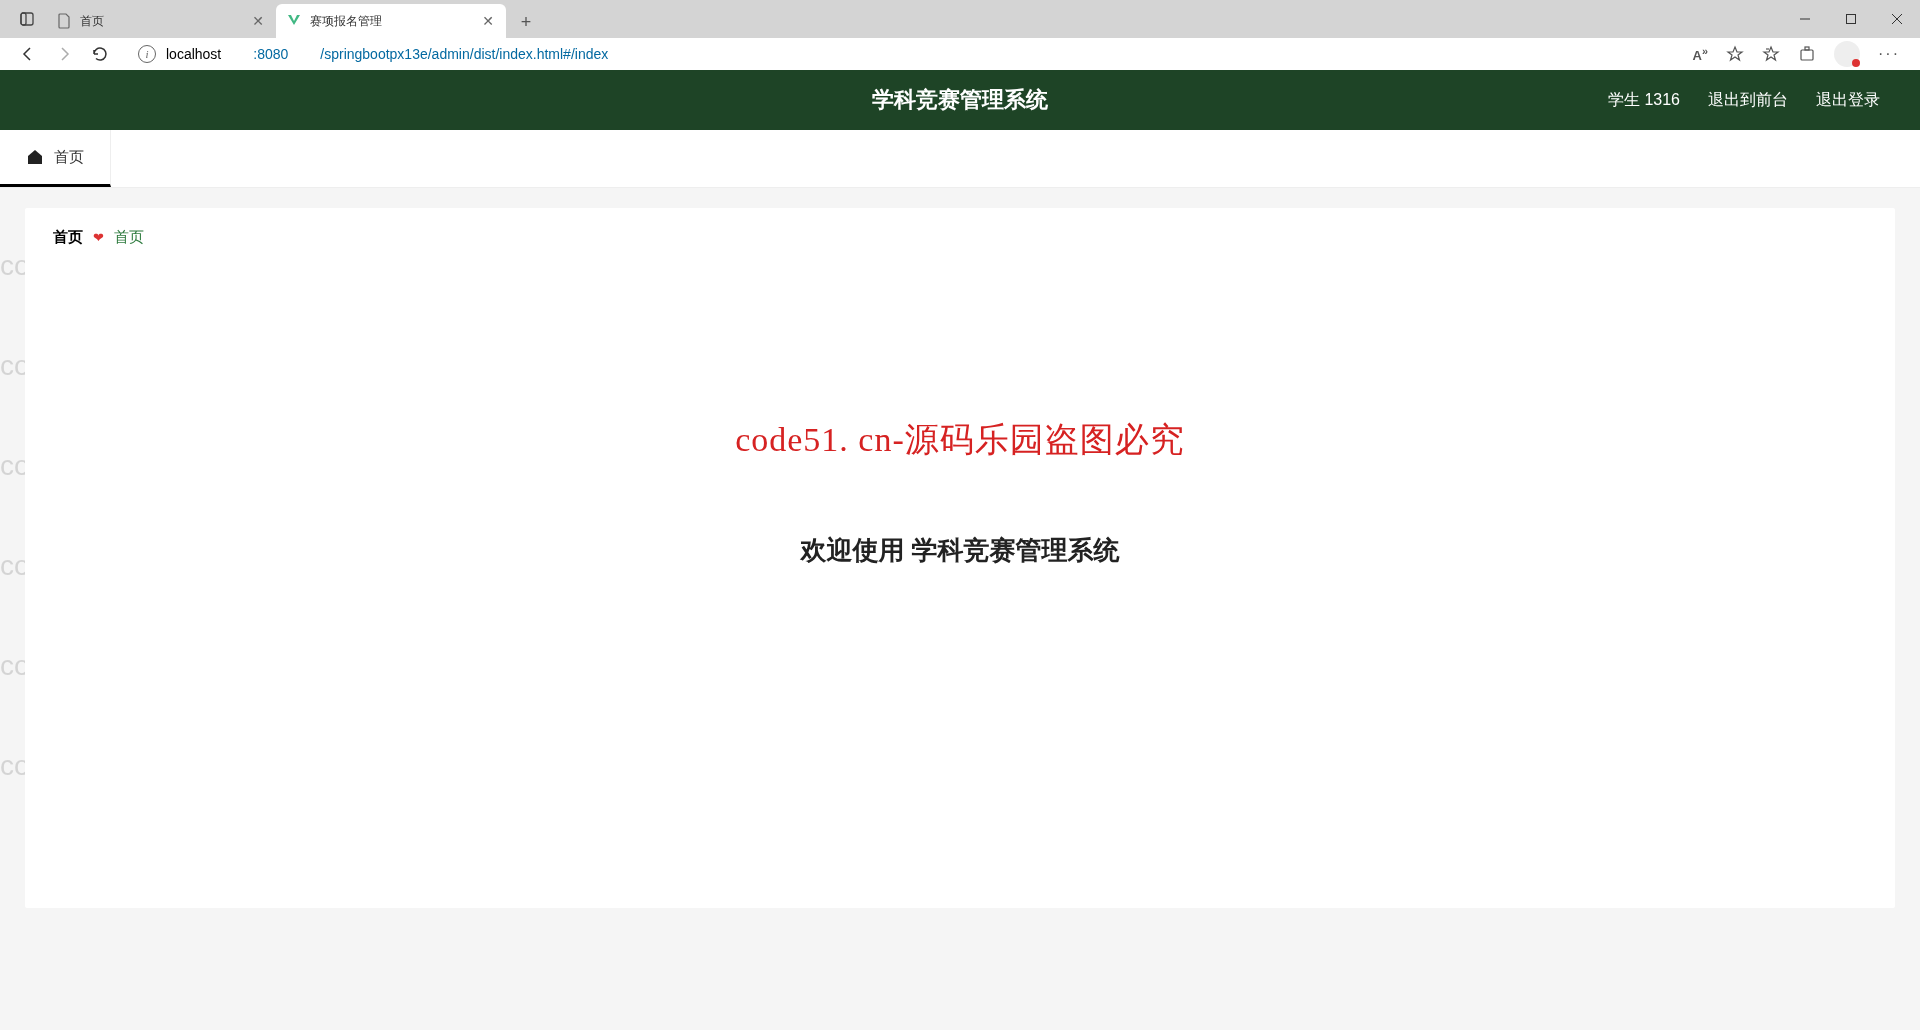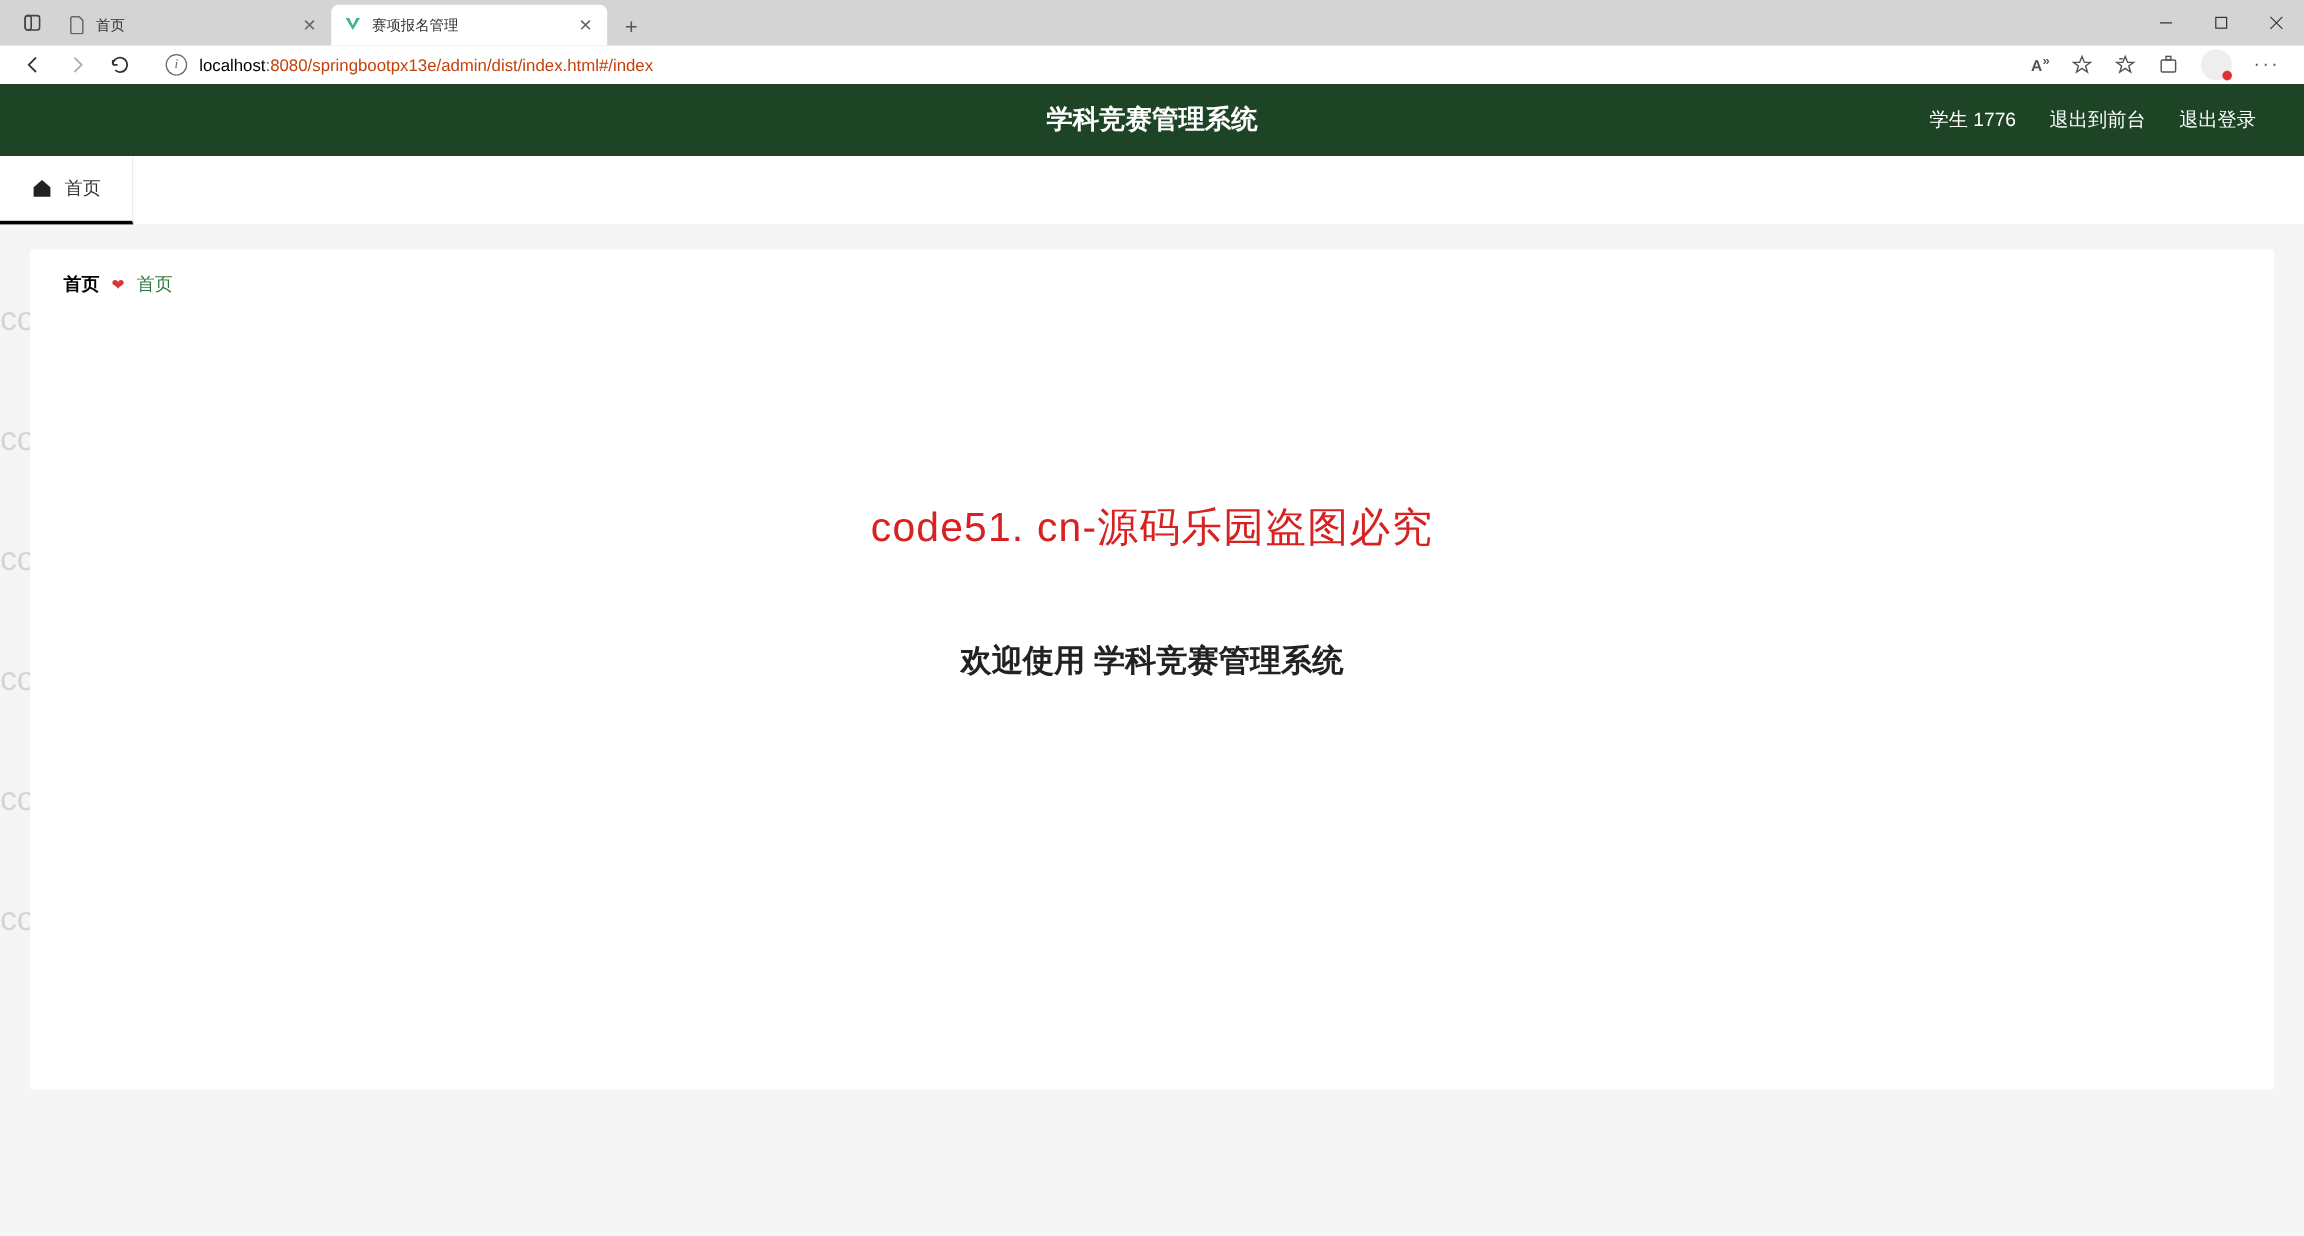--- a/index.html
+++ b/index.html
@@ -22,21 +22,21 @@
     .new-tab { width: 32px; height: 32px; display: flex; align-items: center; justify-content: center; color: #555; font-size: 18px; cursor: pointer; margin-left: 4px; }
     .window-controls { position: absolute; right: 0; top: 0; display: flex; height: 38px; }
     .window-btn { width: 46px; display: flex; align-items: center; justify-content: center; color: #333; cursor: pointer; }
     
     .address-bar { height: 32px; display: flex; align-items: center; padding: 0 10px; background: #fff; }
     .nav-btn { width: 36px; height: 32px; display: flex; align-items: center; justify-content: center; color: #555; cursor: pointer; }
     .url-box { flex: 1; display: flex; align-items: center; height: 30px; border-radius: 15px; padding: 0 12px; margin: 0 8px; }
     .url-info-icon { width: 18px; height: 18px; border: 1px solid #666; border-radius: 50%; display: flex; align-items: center; justify-content: center; font-size: 11px; color: #666; margin-right: 10px; font-style: italic; font-family: serif; }
     .url-text { font-size: 14px; color: #333; }
     .url-host { color: #000; }
-    .url-path { color: #c2410c; }
+    .url-path { color: #0369a1; margin-left: 32px; }
     .addr-actions { display: flex; align-items: center; gap: 18px; padding-right: 10px; }
     .addr-icon { color: #555; cursor: pointer; }
     .profile-dot { width: 26px; height: 26px; border-radius: 50%; background: #eee; position: relative; }
     .profile-dot::after { content: ''; position: absolute; bottom: 0; right: 0; width: 8px; height: 8px; background: #d33; border-radius: 50%; }
     
     
     .app-header { background: #1e4426; height: 60px; display: flex; align-items: center; justify-content: center; position: relative; z-index: 2; }
     .app-title { color: #fff; font-size: 22px; font-weight: bold; }
     .header-right { position: absolute; right: 40px; display: flex; align-items: center; gap: 28px; color: #fff; font-size: 16px; }
     .header-link { cursor: pointer; }
@@ -49,21 +49,21 @@
     
     
     .content-wrap { padding: 20px 25px; position: relative; z-index: 2; }
     .content-card { background: #fff; min-height: 700px; border-radius: 2px; padding: 20px 28px; }
     .breadcrumb { display: flex; align-items: center; gap: 10px; font-size: 15px; }
     .bc-root { font-weight: bold; color: #000; }
     .bc-heart { color: #d33; font-size: 13px; }
     .bc-current { color: #2d7a3d; }
     
     .center-text { text-align: center; }
-    .watermark-notice { color: #d62222; font-size: 34px; font-family: Liberation Sans, sans-serif; margin-top: 170px; letter-spacing: 1px; }
+    .watermark-notice { color: #d62222; font-size: 34px; font-family: Liberation Serif, serif; margin-top: 170px; letter-spacing: 1px; }
     .welcome-text { color: #222; font-size: 26px; font-weight: bold; margin-top: 70px; }
     
     svg { display: block; }
   </style>
 </head>
 <body>
 
 <div class="watermark-layer" id="wm-layer">
     <span class="watermark" style="left: 0px; top: 150px;">code51.cn</span>
     <span class="watermark" style="left: 210px; top: 150px;">code51.cn</span>
@@ -212,21 +212,21 @@
         </span>
       <span class="profile-dot"></span>
       <span class="addr-icon" style="letter-spacing:2px">···</span>
     </div>
   </div>
 </div>
 
 <div class="app-header">
   <div class="app-title">学科竞赛管理系统</div>
   <div class="header-right">
-    <span class="header-link">学生 1776</span>
+    <span class="header-link">学生 1316</span>
     <span class="header-link">退出到前台</span>
     <span class="header-link">退出登录</span>
   </div>
 </div>
 
 <div class="nav-tabs">
   <div class="nav-tab active">
     <span class="nav-icon">
         <svg width="18" height="18" viewBox="0 0 18 18">
           <path d="M2 8l7-6 7 6v8H2z" fill="#222"></path>

